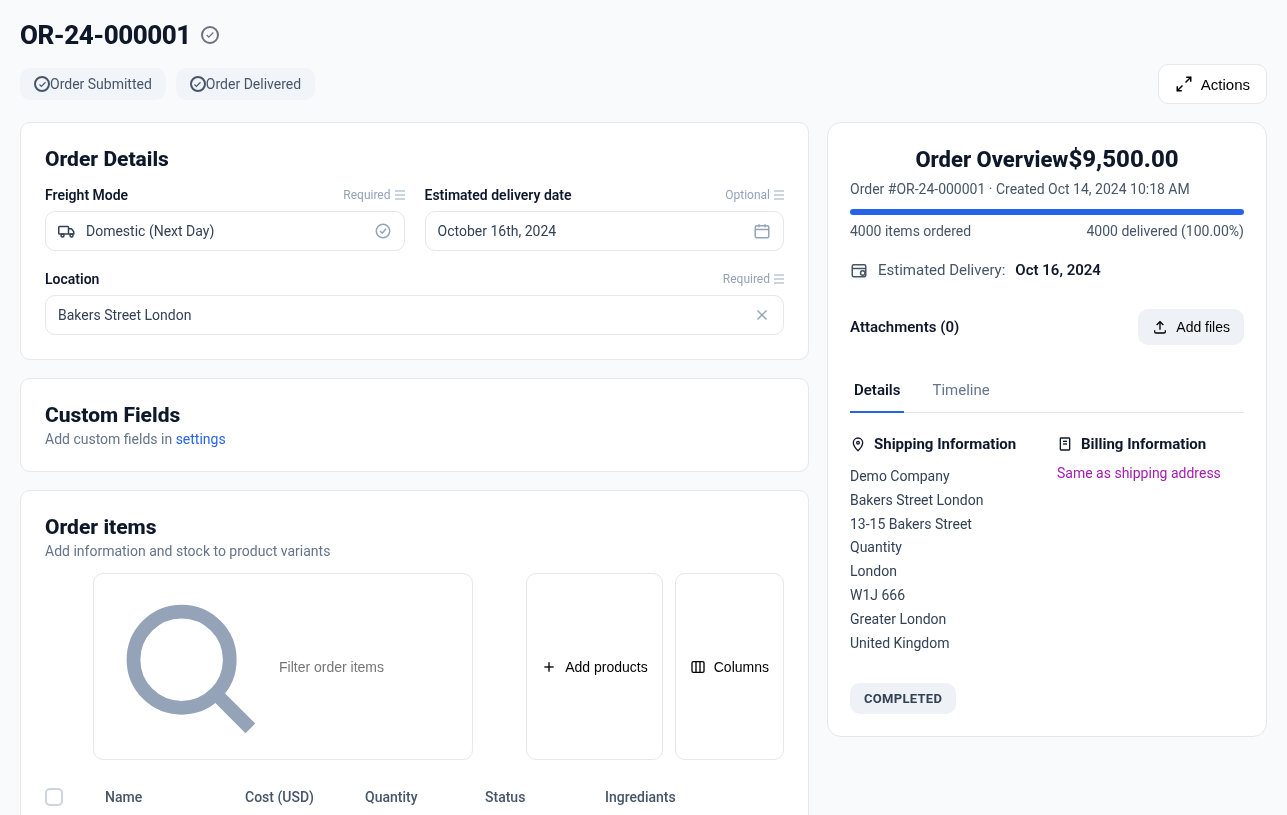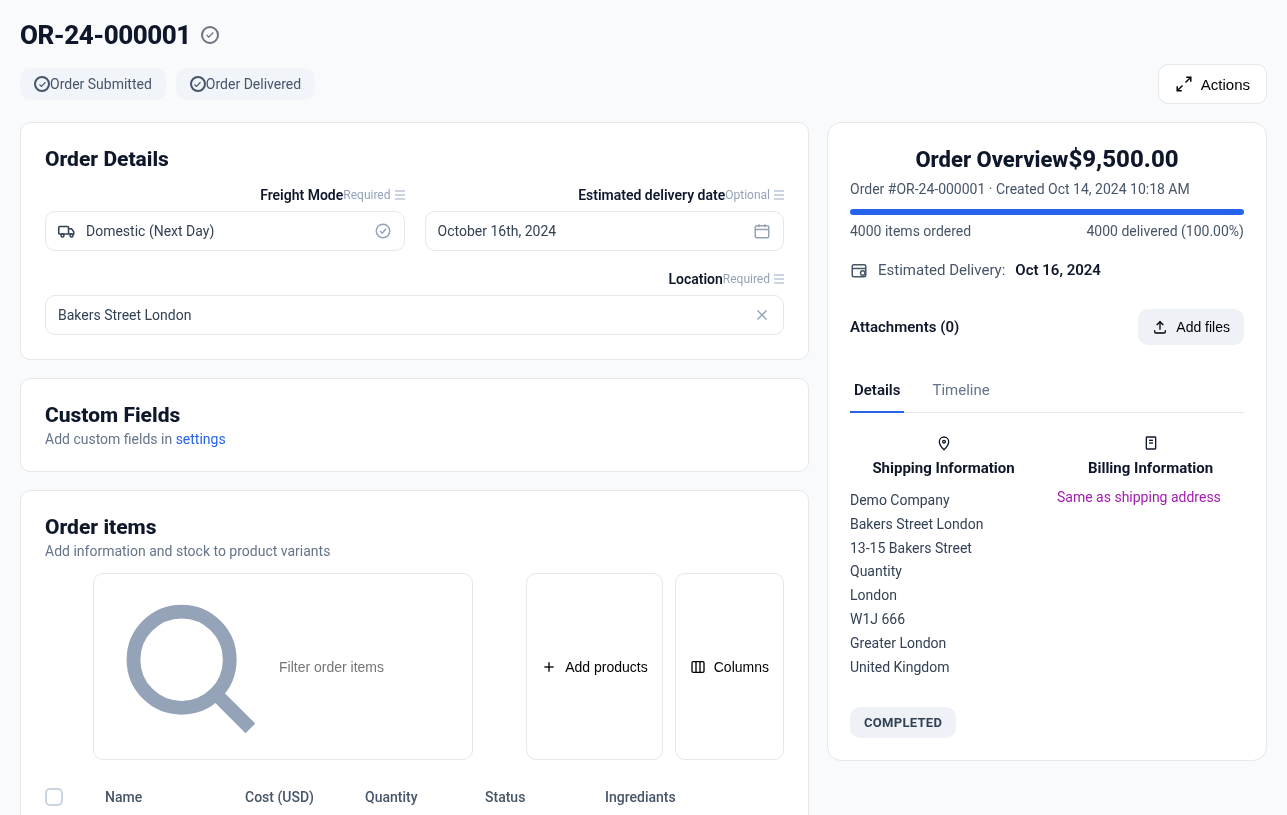--- a/index.html
+++ b/index.html
@@ -26,21 +26,21 @@
 
 .main-grid { display:grid; grid-template-columns: 1fr 440px; gap:18px; align-items:start; }
 
 .card { background:#fff; border:1px solid #e5e7eb; border-radius:10px; padding:24px; margin-bottom:18px; }
 .card h2 { font-size:21px; font-weight:800; margin-bottom:4px; }
 .card .subtitle { color:#64748b; font-size:14px; }
 
 .fields-row { display:grid; grid-template-columns:1fr 1fr; gap:20px; margin-top:16px; }
 .field { display:flex; flex-direction:column; gap:8px; }
 .field.full { grid-column:1 / -1; }
-.field-label-row { display:flex; justify-content:flex-end; align-items:center; }
+.field-label-row { display:flex; justify-content:space-between; align-items:center; }
 .field-label { font-weight:600; font-size:14px; color:#0f172a; }
 .req-badge { font-size:12px; color:#94a3b8; display:flex; align-items:center; gap:4px; }
 .req-badge .bars { display:inline-flex; flex-direction:column; gap:2px; }
 .req-badge .bars span { display:block; width:10px; height:2px; background:#cbd5e1; }
 
 .input-box { border:1px solid #e5e7eb; border-radius:10px; padding:10px 12px; display:flex; align-items:center; gap:10px; font-size:14px; color:#334155; }
 .input-box .trailing { margin-left:auto; color:#94a3b8; display:flex; align-items:center; }
 .input-box svg { width:18px; height:18px; }
 
 .link { color:#2563eb; cursor:pointer; }
@@ -72,21 +72,21 @@
 .attach-row { display:flex; justify-content:space-between; align-items:center; margin-top:30px; }
 .attach-row .label { font-weight:600; font-size:15px; }
 .add-files-btn { display:flex; align-items:center; gap:8px; padding:10px 14px; border-radius:10px; background:#eef2f6; border:none; font-size:14px; font-weight:500; cursor:pointer; }
 .add-files-btn svg { width:16px; height:16px; }
 
 .tabs { display:flex; gap:24px; border-bottom:1px solid #e5e7eb; margin-top:24px; }
 .tab { padding:12px 4px; font-size:15px; color:#64748b; cursor:pointer; font-weight:400; }
 .tab.active { color:#0f172a; font-weight:600; border-bottom:2px solid #2563eb; margin-bottom:-1px; }
 
 .info-grid { display:grid; grid-template-columns:1fr 1fr; gap:20px; margin-top:22px; }
-.info-col h3 { display:flex; align-items:center; gap:8px; font-size:15px; font-weight:700; margin-bottom:12px;flex-direction:column; }
+.info-col h3 { display:flex; align-items:center; gap:8px; font-size:15px; font-weight:700; margin-bottom:12px; }
 .info-col h3 svg { width:16px; height:16px; }
 .addr-line { color:#334155; font-size:14px; line-height:1.7; }
 .addr-note { color:#a21caf; font-size:14px; }
 
 .completed-badge { display:inline-block; margin-top:28px; padding:8px 14px; border-radius:10px; background:#eef2f6; color:#334155; font-weight:700; font-size:13px; letter-spacing:0.3px; }
 </style>
 </head>
 <body>
 
 <div class="header-row">

